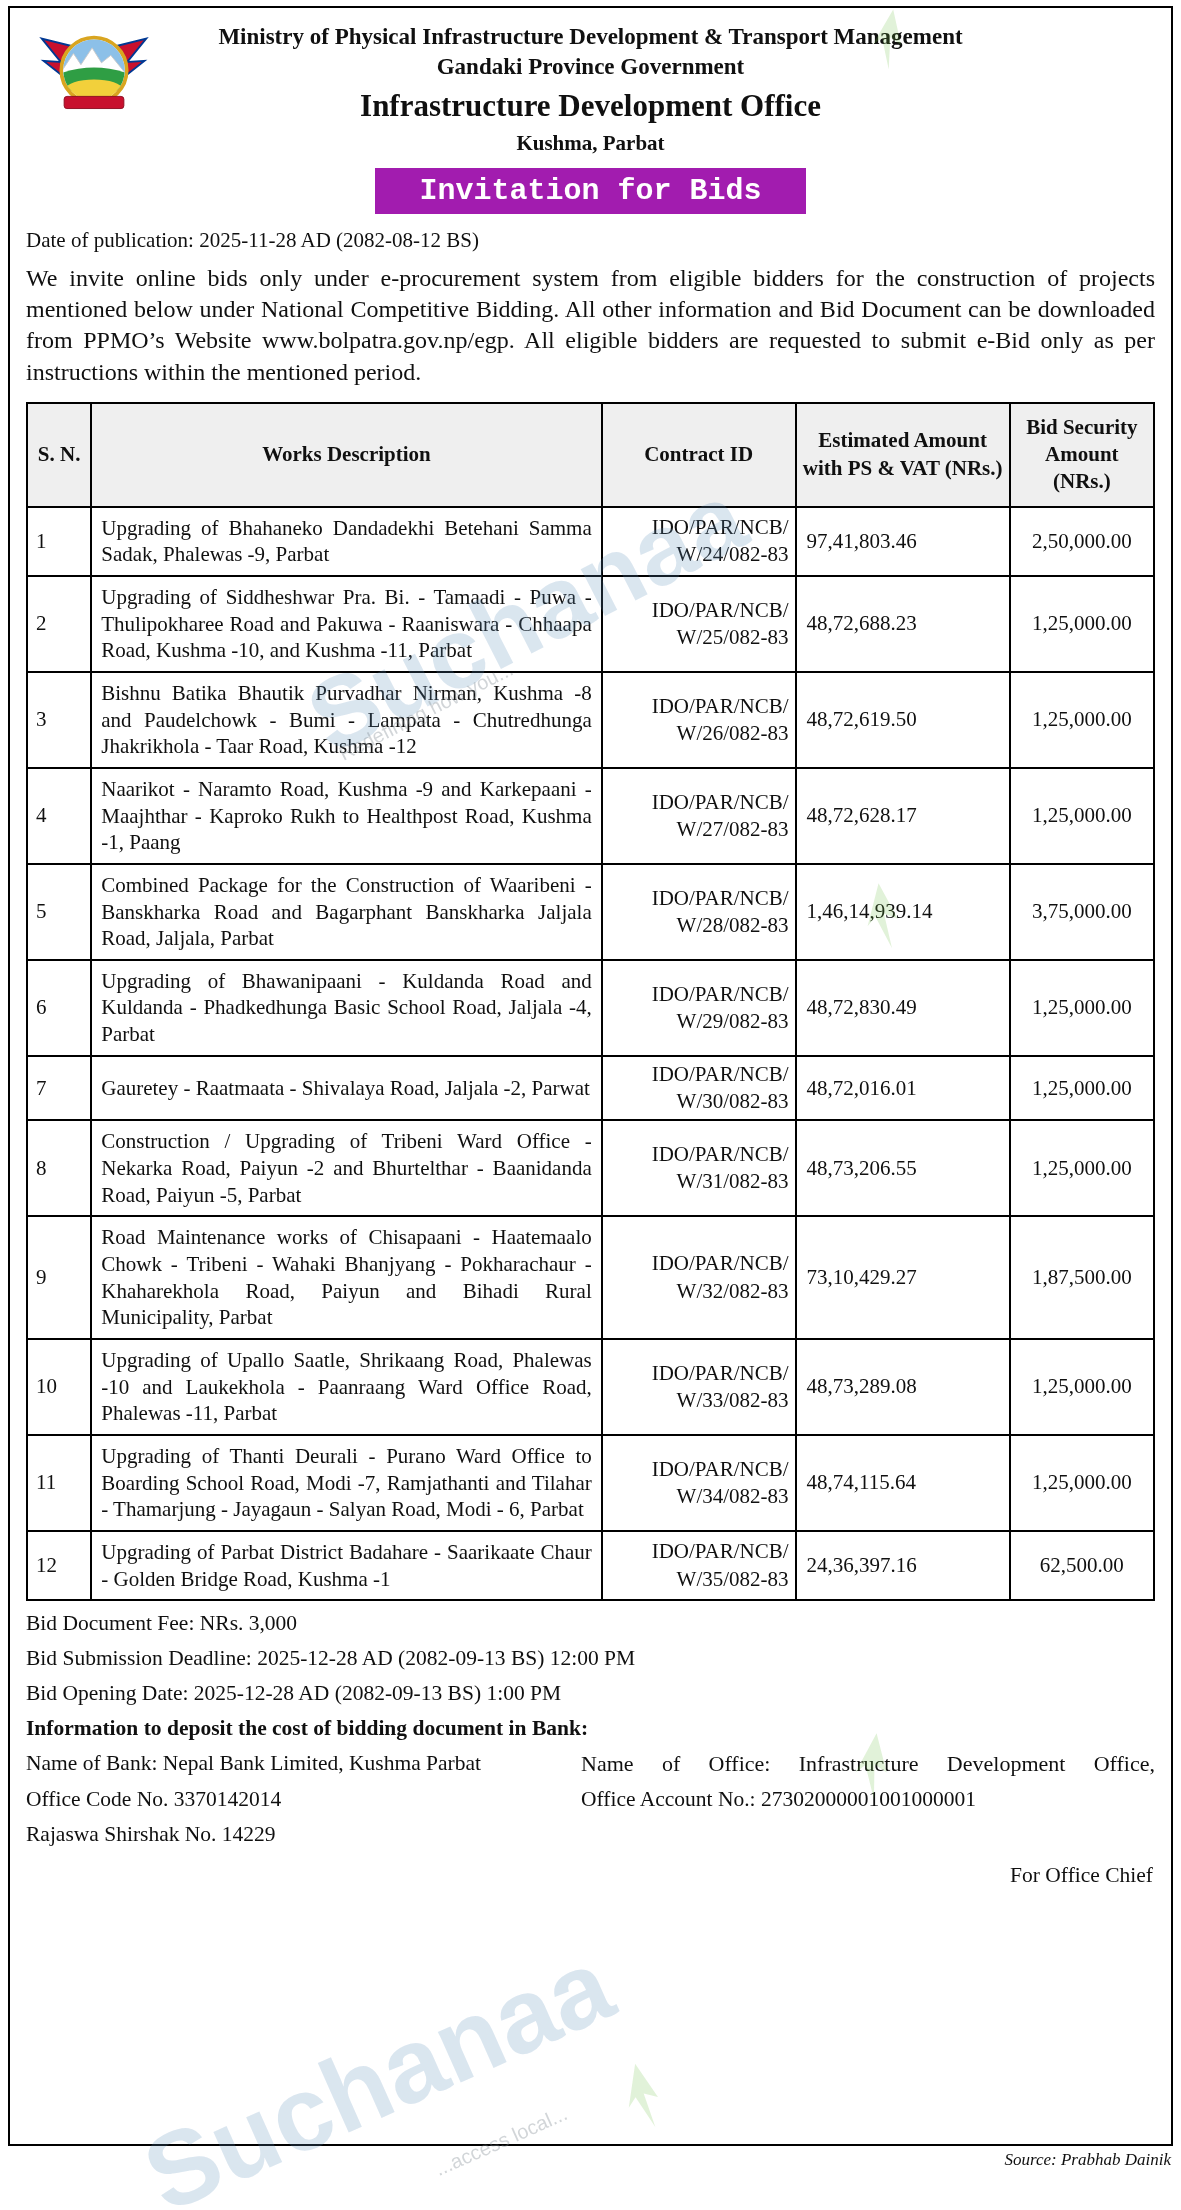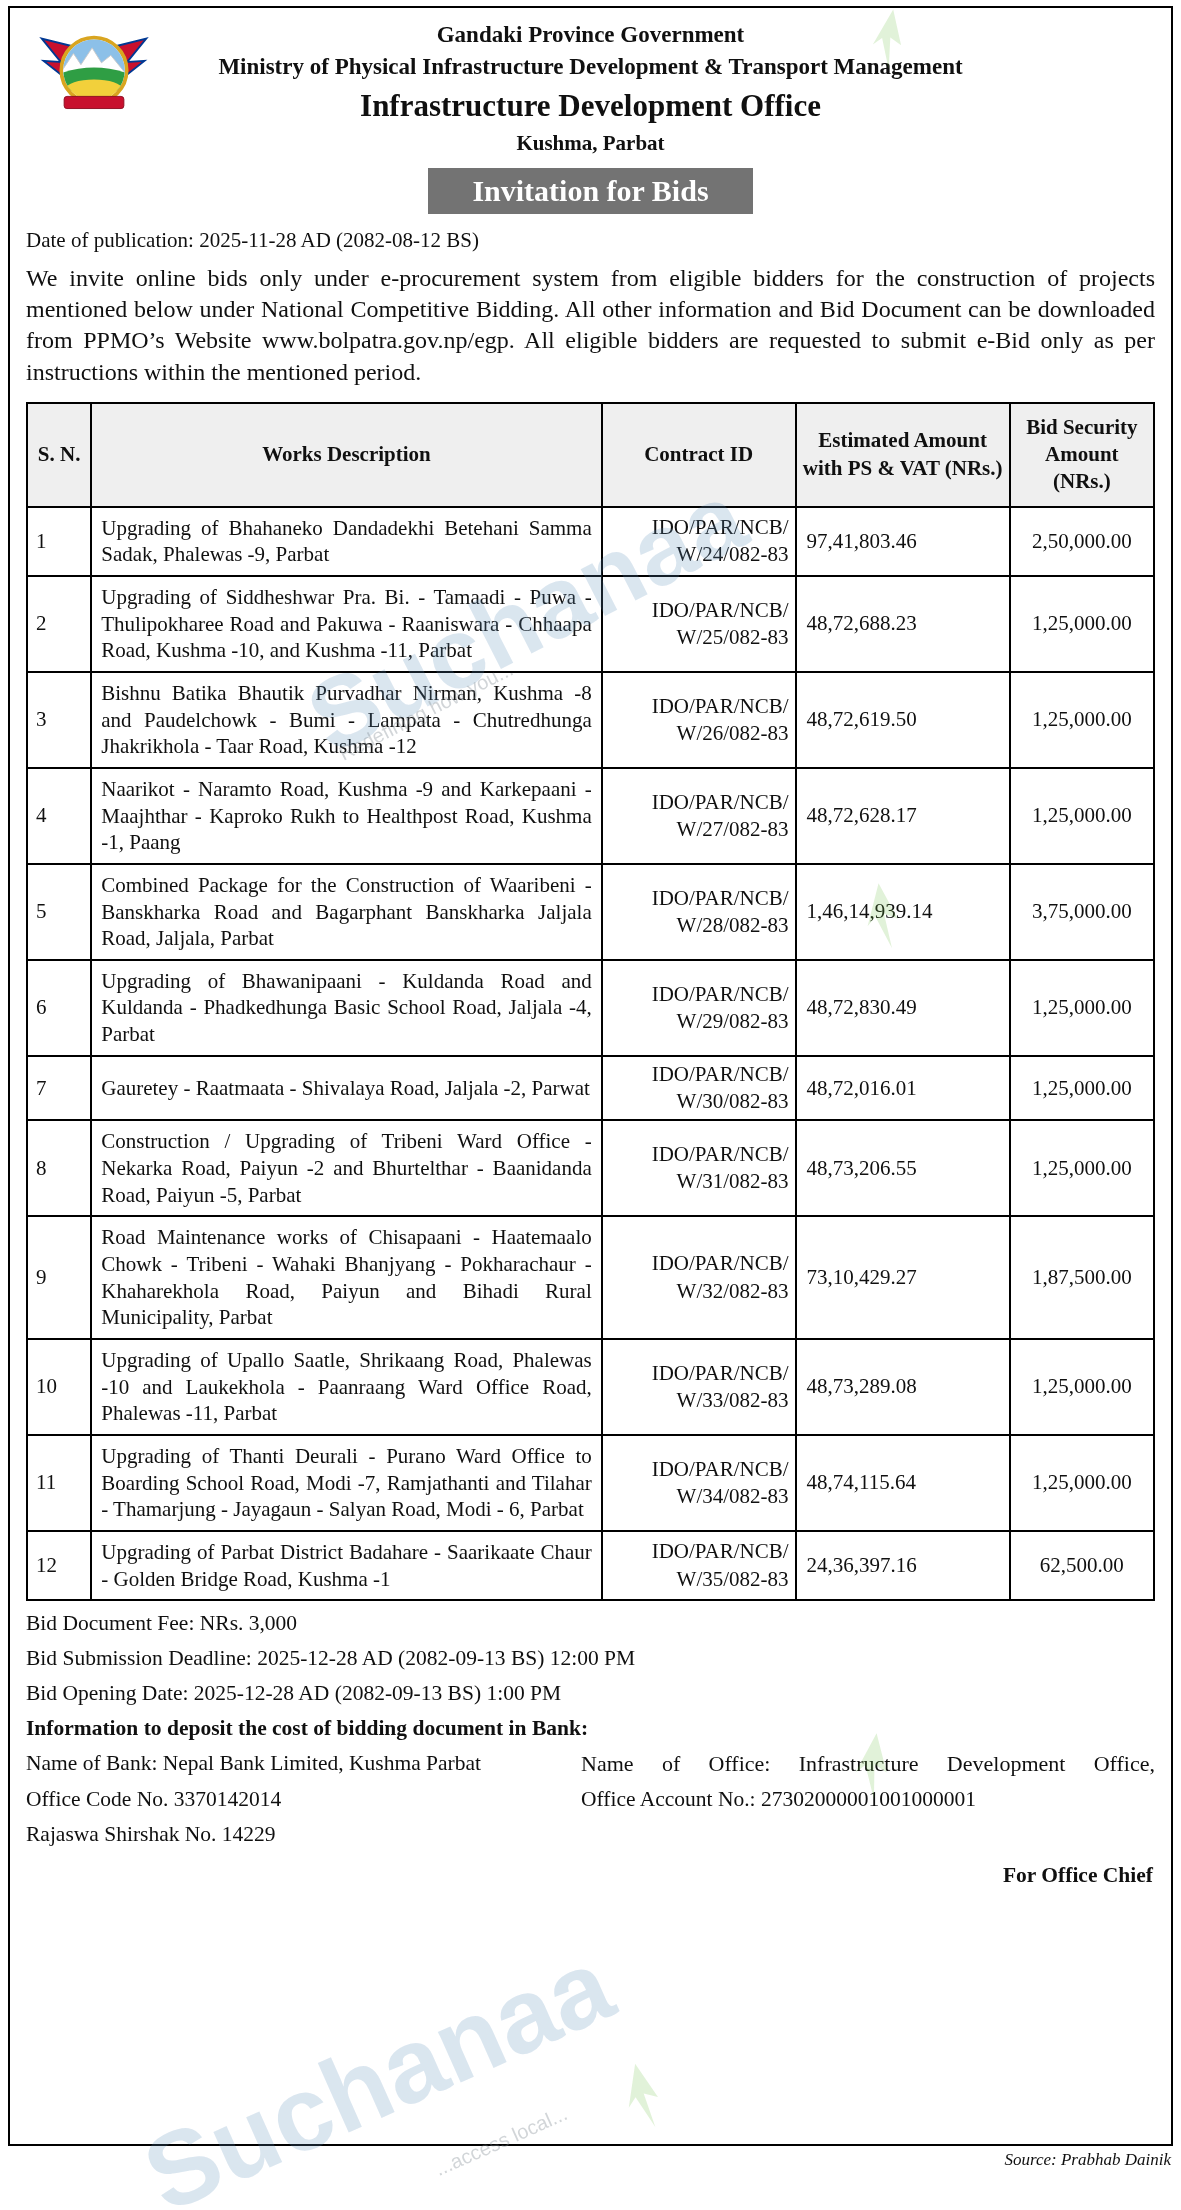--- a/index.html
+++ b/index.html
@@ -21,22 +21,22 @@
   }
   
   .emblem { position: absolute; left: 28px; top: 18px; width: 112px; height: 96px; }
   .hline { text-align: center; font-weight: bold; }
   .h1 { font-size: 23px; margin-top: 4px; }
   .h2 { font-size: 23px; margin-top: 6px; }
   .h3 { font-size: 31px; margin-top: 8px; }
   .h4 { font-size: 21px; margin-top: 7px; }
   .banner-wrap { text-align: center; margin-top: 12px; }
   .banner {
-    display: inline-block; background: #737373; color: #fff;
-    font-size: 30px; font-weight: bold; padding: 5px 44px; line-height: 1.2;
+    display: inline-block; background: #a21caf; color: #fff;
+    font-size: 30px; font-weight: bold; padding: 5px 44px; line-height: 1.2; font-family: Liberation Mono, monospace;
   }
   .pubdate { text-align: left; font-size: 21px; margin-top: 14px; }
   .intro {
     font-size: 24px; line-height: 1.3; text-align: justify; margin-top: 10px;
   }
   
   table.bids {
     width: 100%; border-collapse: collapse; margin-top: 14px; font-size: 21px;
     table-layout: fixed;
   }
@@ -55,21 +55,21 @@
   td.contract { text-align: right; padding: 4px 6px; line-height: 1.3; }
   td.amount { text-align: left; padding: 4px 4px 4px 10px; }
   td.security { text-align: center; padding: 4px 4px; }
   
   .fline { font-size: 21.5px; margin-top: 10px; }
   .bank-head { font-weight: bold; }
   .two-col { display: flex; margin-top: 10px; font-size: 21.5px; }
   .two-col .left { flex: 0 0 555px; padding-right: 14px; }
   .two-col .right { flex: 1; }
   .office-name { font-size: 22px; text-align: justify; text-align-last: justify; }
-  .chief { text-align: right; font-weight: bold; font-size: 21.5px; margin-top: 16px; padding-right: 2px; }
+  .chief { text-align: right; font-weight: normal; font-size: 21.5px; margin-top: 16px; padding-right: 2px; }
   .source { text-align: right; font-style: italic; font-size: 17px; margin: 4px 10px 0 0; position: relative; z-index: 1; }
   
   .wm { position: absolute; pointer-events: none; z-index: 2; }
   .wm-text {
     font-family: "Liberation Sans", "DejaVu Sans", sans-serif;
     font-weight: bold; color: #5d8fba; opacity: 0.22; white-space: nowrap;
   }
   .wm-tag {
     font-family: "Liberation Sans", "DejaVu Sans", sans-serif;
     color: #7f8a92; opacity: 0.35; white-space: nowrap;
@@ -94,22 +94,22 @@
       </clipPath>
     <g clip-path="url(#disc)">
       <rect x="25" y="11" width="70" height="40" fill="#8cc0e8"></rect>
       <path d="M22 52 L38 28 L46 40 L58 22 L68 38 L78 30 L96 52 Z" fill="#ffffff" stroke="#c9c9c9" stroke-width="1"></path>
       <path d="M22 50 Q60 36 98 50 L98 64 Q60 78 22 64 Z" fill="#2f9e44"></path>
       <ellipse cx="60" cy="66" rx="30" ry="10" fill="#f2d03b"></ellipse>
     </g>
     <rect x="28" y="74" width="64" height="13" rx="3" fill="#c8102e" stroke="#8c0c20" stroke-width="1"></rect>
   </svg>
 
+  <div class="hline h2">Ministry of Physical Infrastructure Development &amp; Transport Management</div>
   <div class="hline h1">Gandaki Province Government</div>
-  <div class="hline h2">Ministry of Physical Infrastructure Development &amp; Transport Management</div>
   <div class="hline h3">Infrastructure Development Office</div>
   <div class="hline h4">Kushma, Parbat</div>
 
   <div class="banner-wrap">
     <span class="banner">Invitation for Bids</span>
   </div>
 
   <div class="pubdate">Date of publication: 2025-11-28 AD (2082-08-12 BS)</div>
 
   <p class="intro">We invite online bids only under e-procurement system from eligible bidders for the construction of projects mentioned below under National Competitive Bidding. All other information and Bid Document can be downloaded from PPMO’s Website www.bolpatra.gov.np/egp. All eligible bidders are requested to submit e-Bid only as per instructions within the mentioned period.</p>

